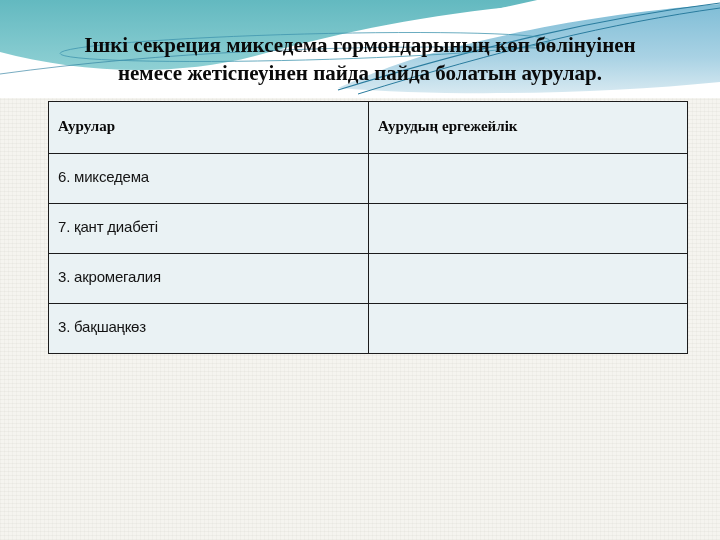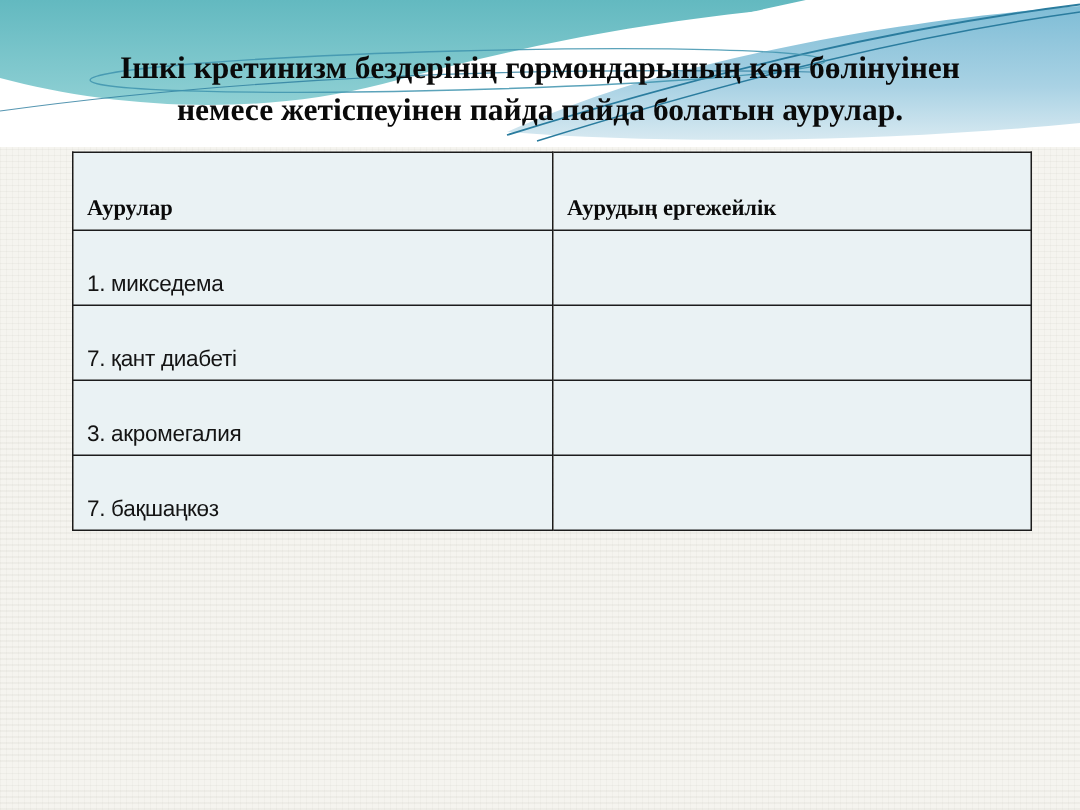--- a/index.html
+++ b/index.html
@@ -27,21 +27,21 @@
   table.disease-table{
     position:absolute;left:48px;top:101px;
     width:639px;
     border-collapse:collapse;table-layout:fixed;
     z-index:4;
   }
   table.disease-table td{
     border:1px solid #1c1c1c;
     background:#eaf2f4;
     vertical-align:bottom;
-    padding:4px 8px 5px 9px;
+    padding:4px 8px 18px 9px;
     box-sizing:border-box;
     overflow:hidden;
   }
   tr.header-row td{
     height:52px;
     font-family:"Liberation Serif",serif;
     font-weight:bold;font-size:15px;color:#0a0a0a;
   }
   tr.data-row td{
     height:50px;
@@ -76,46 +76,46 @@
 
     <path d="M720,4 C620,12 540,26 468,44 C415,56 375,72 338,88 C450,97 600,94 720,82 Z" fill="url(#blueGrad)"></path>
 
     <path d="M338,90 C480,46 600,18 720,3" fill="none" stroke="#2a7c9e" stroke-width="1.2"></path>
     <path d="M358,94 C500,50 612,23 720,8" fill="none" stroke="#2a7c9e" stroke-width="1"></path>
     <path d="M0,74 C160,52 340,44 540,48" fill="none" stroke="#2a7c9e" stroke-width="0.8" opacity="0.8"></path>
     <ellipse cx="305" cy="47" rx="245" ry="13" fill="none" stroke="#3e93ae" stroke-width="0.9" opacity="0.85" transform="rotate(-1.5 305 47)"></ellipse>
   </svg>
 
   <div class="slide-title">
-    <div>Ішкі кретинизм бездерінің гормондарының көп бөлінуінен</div>
+    <div>Ішкі секреция микседема гормондарының көп бөлінуінен</div>
     <div>немесе жетіспеуінен пайда пайда болатын аурулар.</div>
   </div>
 
   <table class="disease-table">
     <colgroup>
         <col style="width:320px">
         <col style="width:319px">
       </colgroup>
     <tbody>
       <tr class="header-row">
         <td>Аурулар</td>
         <td>Аурудың ергежейлік</td>
       </tr>
       <tr class="data-row">
-        <td>1. микседема</td>
+        <td>6. микседема</td>
         <td></td>
       </tr>
       <tr class="data-row">
         <td>7. қант диабеті</td>
         <td></td>
       </tr>
       <tr class="data-row">
         <td>3. акромегалия</td>
         <td></td>
       </tr>
       <tr class="data-row">
-        <td>7. бақшаңкөз</td>
+        <td>3. бақшаңкөз</td>
         <td></td>
       </tr>
     </tbody>
   </table>
 
 </div>
 
 </body></html>

